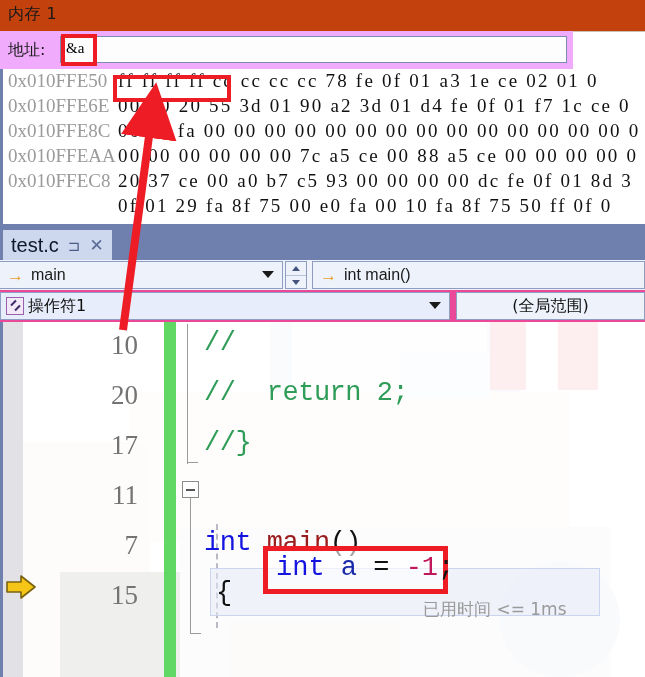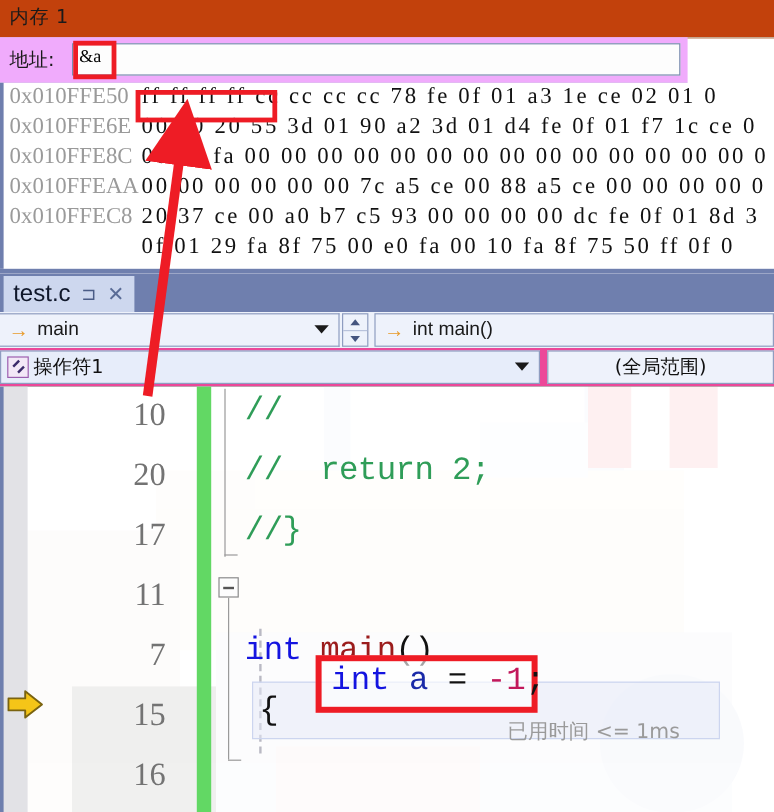--- a/index.html
+++ b/index.html
@@ -367,23 +367,20 @@
           </div>
         <div class="code-line">
             <span class="ln">11</span>
           </div>
         <div class="code-line">
             <span class="ln">7</span>
           </div>
         <div class="code-line">
             <span class="ln">15</span>
           </div>
-        <div class="code-line">
-            <span class="ln">16</span>
-          </div>
         <div class="code-line"></div>
 
       </div>
 
       <div class="code-col">
         <div class="code-line">
           <span class="ctext c-comment" style="left:46px;">//</span>
         </div>
         <div class="code-line">
           <span class="ctext c-comment" style="left:46px;">//  return 2;</span>

